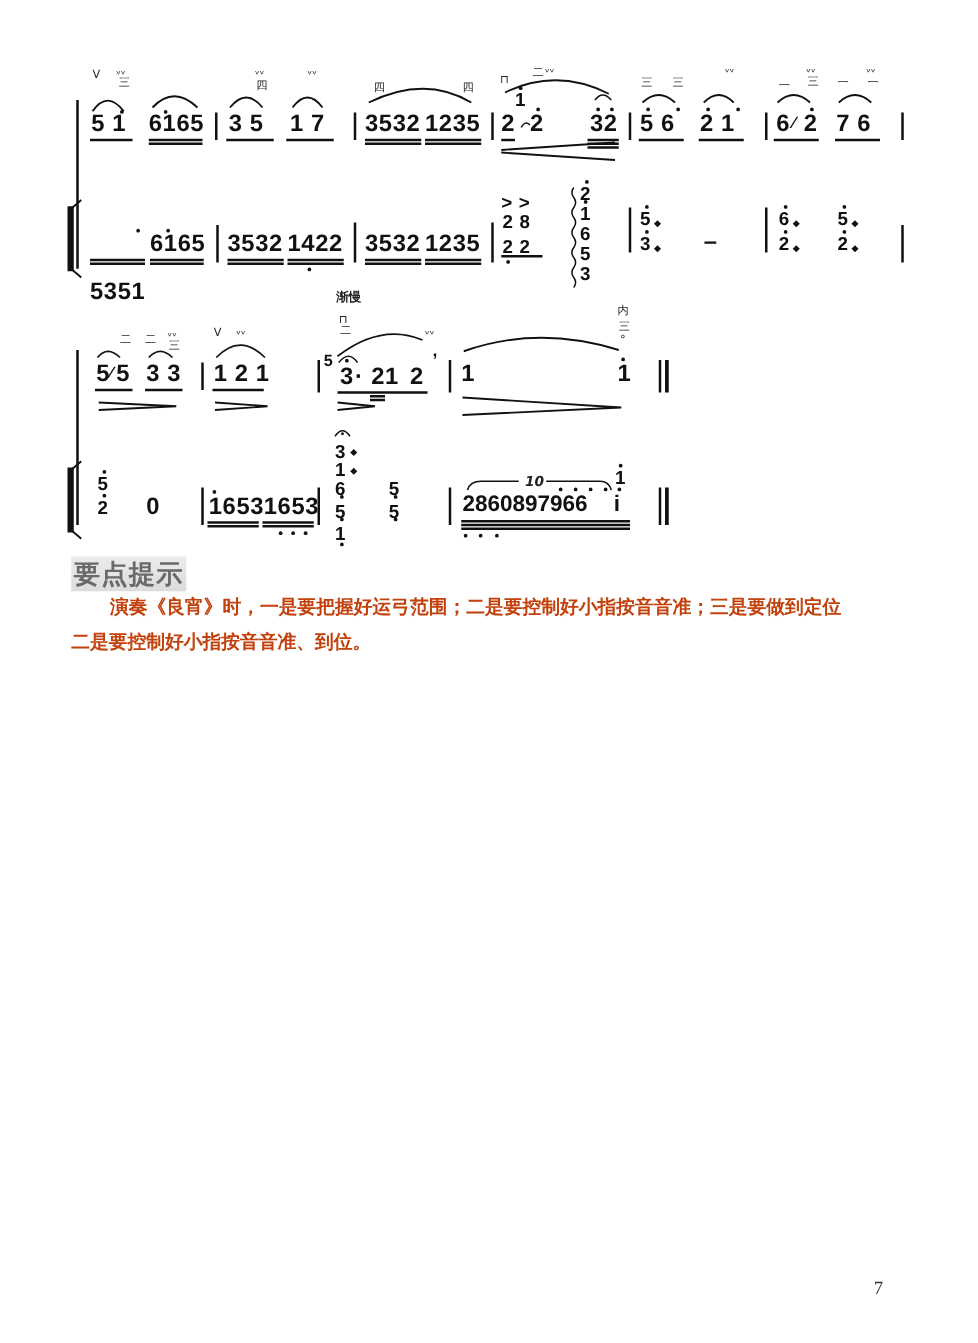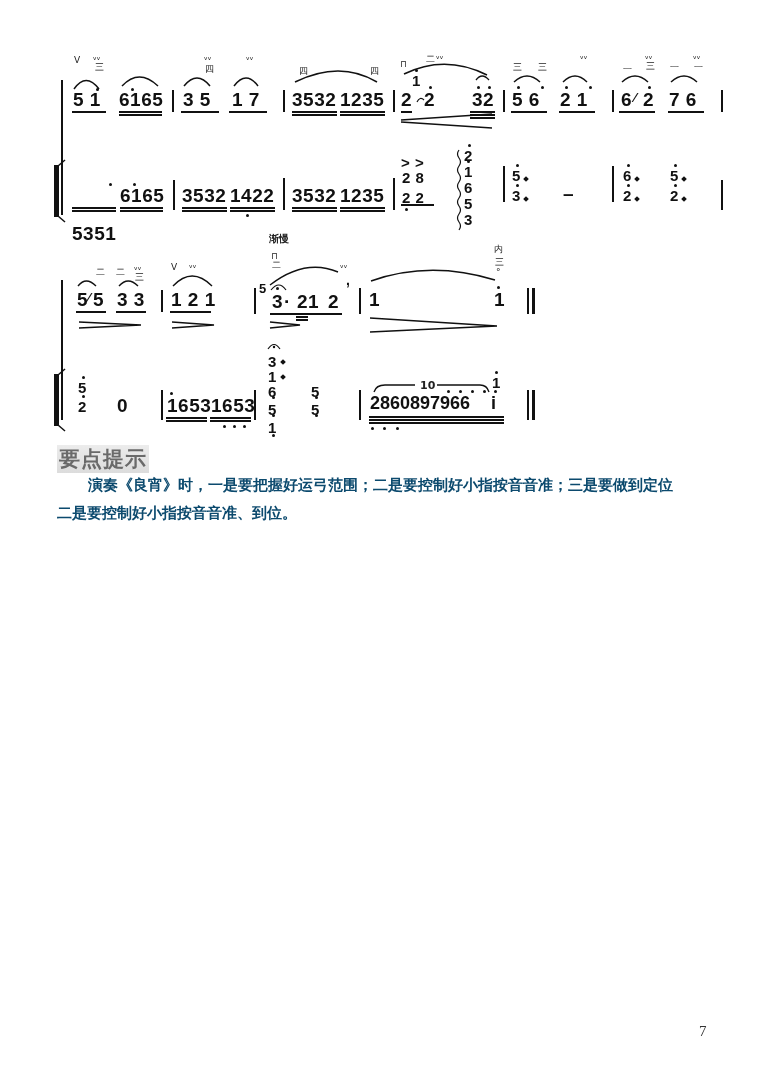--- a/index.html
+++ b/index.html
@@ -8,21 +8,21 @@
   .note { position:absolute; font-family:"Liberation Sans", sans-serif; font-weight:bold; font-size:19px; line-height:20px; color:#111; letter-spacing:0.5px; white-space:nowrap; }
   .note.small { font-size:15px; }
   .note.tiny { font-size:13px; }
   .bar { position:absolute; width:2px; background:#111; }
   .ul { position:absolute; height:1.6px; background:#111; }
   .dot { position:absolute; width:3px; height:3px; border-radius:50%; background:#111; }
   .mark { position:absolute; font-family:"DejaVu Sans", sans-serif; font-size:9px; color:#222; line-height:9px; white-space:nowrap; }
   .cjk-mark { position:absolute; font-family:"DejaVu Serif", serif; font-size:9px; color:#222; line-height:10px; white-space:nowrap; }
   svg.ov { position:absolute; left:0; top:0; overflow:visible; pointer-events:none; }
   .section-title { position:absolute; left:57px; top:445px; font-family:"DejaVu Sans", sans-serif; font-weight:bold; font-size:21px; color:#6a6a6a; letter-spacing:1px; background:linear-gradient(#ececec,#dcdcdc); padding:0 2px; }
-  .para { position:absolute; font-family:"DejaVu Serif", serif; font-size:15px; font-weight:bold; color:#0c4a6e; line-height:26px; white-space:nowrap; }
+  .para { position:absolute; font-family:"DejaVu Serif", serif; font-size:15px; font-weight:bold; color:#c2410c; line-height:26px; white-space:nowrap; }
   .pagenum { position:absolute; left:699px; top:1023px; font-family:"Liberation Serif", serif; font-size:15px; color:#333; }
   .diamond { position:absolute; width:4px; height:4px; background:#111; transform:rotate(45deg); }
 </style>
 </head>
 <body>
 
 <div>
 
   <div class="bar" style="left:61px; top:80px; height:135px; width:1.5px;"></div>
   <div class="abs" style="left:54px; top:165px; width:5px; height:52px; background:#111;"></div>
@@ -330,21 +330,21 @@
     <span class="note small" style="left:311px; top:400px;">5</span>
     <div class="dot" style="left:315px; top:414px;"></div>
 
     <div class="bar" style="left:359px; top:390px; height:30px;"></div>
 
     <span class="note small" style="left:370px; top:393px; font-size:18px; letter-spacing:0;">2860897966</span>
     <span class="note small" style="left:491px; top:393px; font-size:18px;">i</span>
     <div class="dot" style="left:494px; top:390px;"></div>
     <span class="note small" style="left:492px; top:373px;">1</span>
     <div class="dot" style="left:495px; top:371px;"></div>
-    <span class="mark" style="left:420px; top:381px; font-weight:bold; font-size:11px;">10</span>
+    <span class="mark" style="left:420px; top:381px; font-style:italic; font-weight:bold; font-size:11px;">10</span>
     <svg class="ov" width="782" height="1074">
       <path d="M374 392 Q376 385 385 385 L415 385 M437 385 L480 385 Q487 385 489 392" stroke="#111" stroke-width="1.3" fill="none"></path>
     </svg>
     <div class="dot" style="left:447px; top:390px;"></div>
     <div class="dot" style="left:459px; top:390px;"></div>
     <div class="dot" style="left:471px; top:390px;"></div>
     <div class="dot" style="left:483px; top:390px;"></div>
     <div class="ul" style="left:369px; top:416px; width:135px;"></div>
     <div class="ul" style="left:369px; top:419px; width:135px;"></div>
     <div class="ul" style="left:369px; top:422px; width:135px;"></div>

